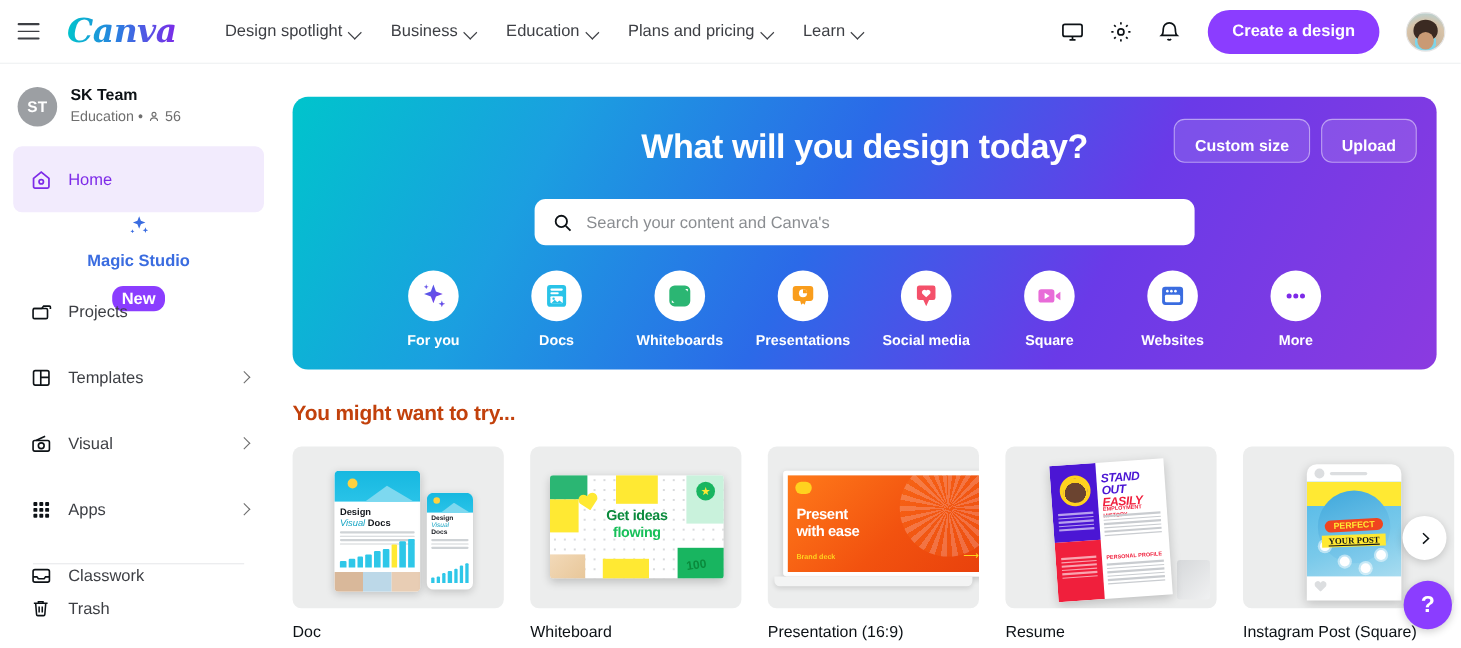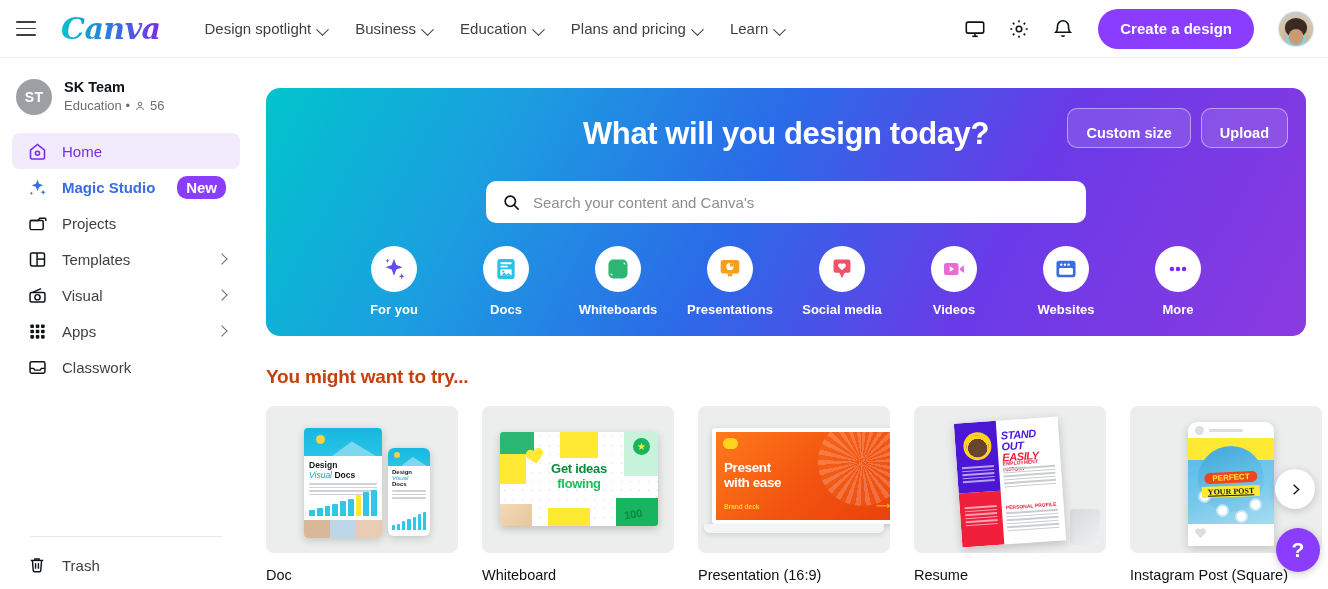--- a/index.html
+++ b/index.html
@@ -48,25 +48,25 @@
     position: absolute; top: 58px; left: 0; width: 252px; height: 531px;
     background: #fff; padding-top: 16px; z-index: 20;
   }
   .team { display:flex; align-items:center; gap: 12px; padding: 4px 16px 0 16px; cursor:pointer; }
   .team-av { width: 36px; height: 36px; border-radius: 50%; background: #9c9fa3; color:#fff;
     font-size: 14px; font-weight: 700; display:flex; align-items:center; justify-content:center; letter-spacing:0.3px;}
   .team-name { font-size: 14.5px; font-weight: 700; color: #0d1216; line-height: 1.3; }
   .team-sub { font-size: 13px; color: #6e6e6e; display:flex; align-items:center; gap:4px; line-height:1.4;}
   .nav-list { margin-top: 18px; padding: 0 12px; }
   .sb-item {
-    display:flex; align-items:center; gap: 14px; height: 36px; padding: 0 14px;
+    display:flex; align-items:center; gap: 14px; height: 60px; padding: 0 14px;
     border-radius: 8px; font-size: 15px; color: #3d3f44; cursor: pointer; position: relative;
   }
   .sb-item.active { background: #f2ebfd; color: #7d2ae8; }
-  .sb-item.magic { color: #3a6ce0; font-weight: 600; }
+  .sb-item.magic { color: #3a6ce0; font-weight: 600; flex-direction: column; }
   .sb-icon { width: 22px; height: 22px; display:flex; align-items:center; justify-content:center; flex: 0 0 22px;}
   .sb-label { flex: 1; }
   .badge-new { background: #8b3dff; color:#fff; font-size: 15px; font-weight: 700; border-radius: 10px; padding: 3px 9px; }
   .chev-r { width: 8px; height: 8px; border-top: 1.8px solid #6e6e6e; border-right: 1.8px solid #6e6e6e; transform: rotate(45deg); }
   .sb-divider { height: 1px; background: #e8e9eb; margin: 16px 18px 10px 18px; }
   .trash-wrap { padding: 0 12px; position: absolute; bottom: 6px; left: 0; width: 252px; }
 
   
   .main { position: absolute; top: 58px; left: 252px; width: 1076px; height: 531px; background:#fff; overflow:hidden; }
 
@@ -456,21 +456,21 @@
       </div>
 
       <div class="cat">
         <div class="cat-circle">
           <svg width="26" height="26" viewBox="0 0 24 24">
             <rect x="2.8" y="6.4" width="13.4" height="11.2" rx="2.4" fill="#e86bd8"></rect>
             <path d="M17.4 11.2l3.8-2.6v7l-3.8-2.6z" fill="#e86bd8"></path>
             <path d="M8 9.4l4.2 2.6L8 14.6z" fill="#fff"></path>
           </svg>
         </div>
-        <div class="cat-label">Videos</div>
+        <div class="cat-label">Square</div>
       </div>
 
       <div class="cat">
         <div class="cat-circle">
           <svg width="26" height="26" viewBox="0 0 24 24">
             <rect x="3.2" y="4.4" width="17.6" height="15.2" rx="2.6" fill="#3a6ce0"></rect>
             <circle cx="7.6" cy="8" r="1.1" fill="#fff"></circle>
               <circle cx="11" cy="8" r="1.1" fill="#fff"></circle>
               <circle cx="14.4" cy="8" r="1.1" fill="#fff"></circle>
             <rect x="5.6" y="11" width="12.8" height="6.4" rx="1.2" fill="#fff"></rect>

